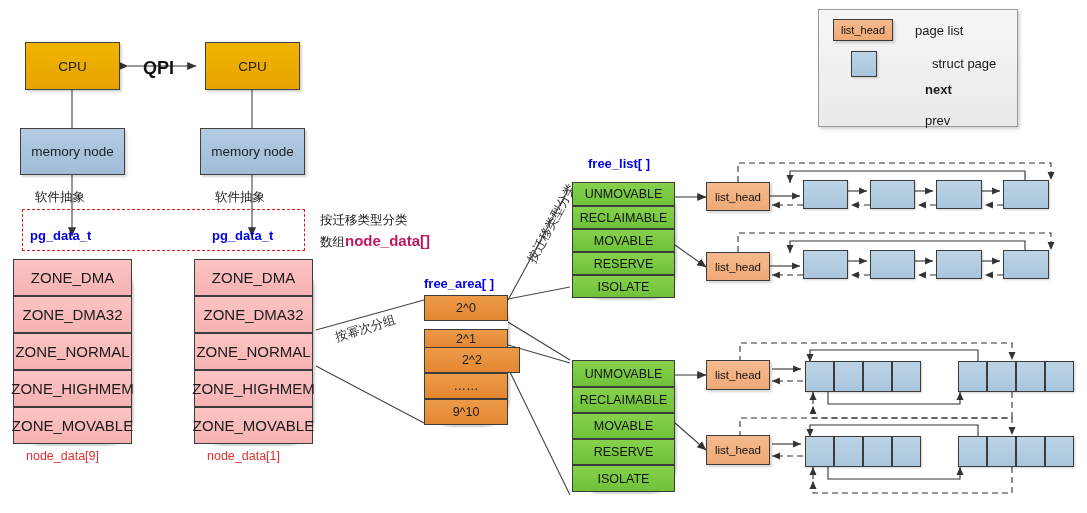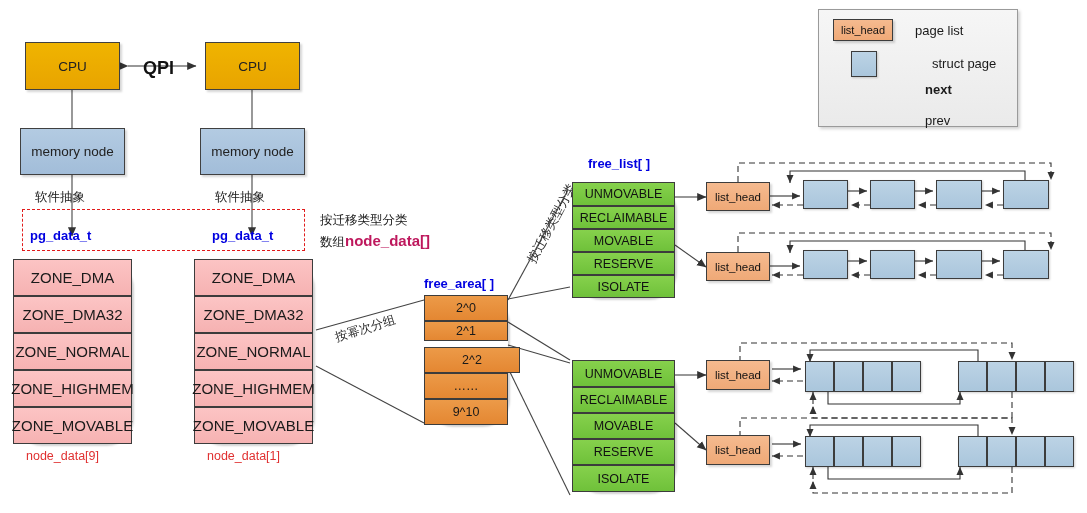--- a/index.html
+++ b/index.html
@@ -208,21 +208,21 @@
   </div>
   <div class="lbl lbl-red" style="left:207px;top:449px;">node_data[1]</div>
 
   <div class="lbl lbl-blue" style="left:424px;top:276px;">free_area[ ]</div>
   <div class="lbl lbl-dark rot" style="left:333px;top:330px;transform:rotate(-17deg);">按幂次分组</div>
 
   <div class="zonestack" style="left:424px;top:295px;width:84px;height:130px;">
     <div class="box areacell" style="left:0;top:0;width:84px;height:26px;">
         <span>2^0</span>
       </div>
-    <div class="box areacell" style="left:0;top:26px;width:84px;height:20px;">
+    <div class="box areacell" style="left:0;top:34px;width:84px;height:20px;">
         <span>2^1</span>
       </div>
     <div class="box areacell" style="left:0;top:52px;width:96px;height:26px;">
         <span>2^2</span>
       </div>
     <div class="box areacell" style="left:0;top:78px;width:84px;height:26px;">
         <span>……</span>
       </div>
     <div class="box areacell" style="left:0;top:104px;width:84px;height:26px;">
         <span>9^10</span>

